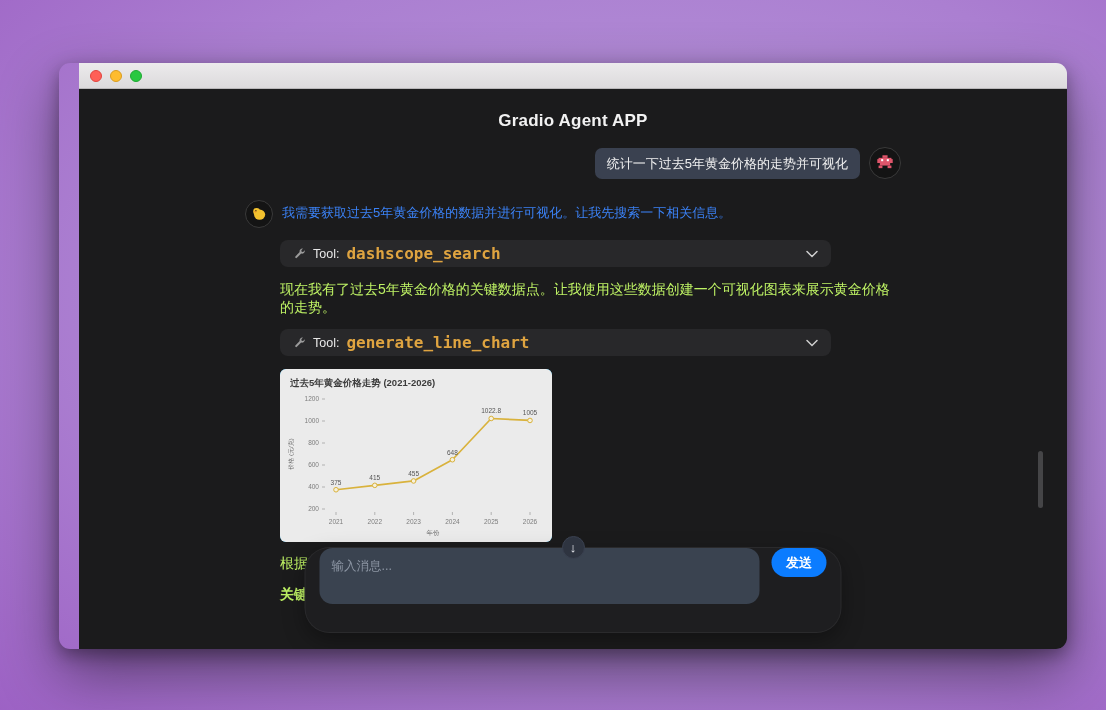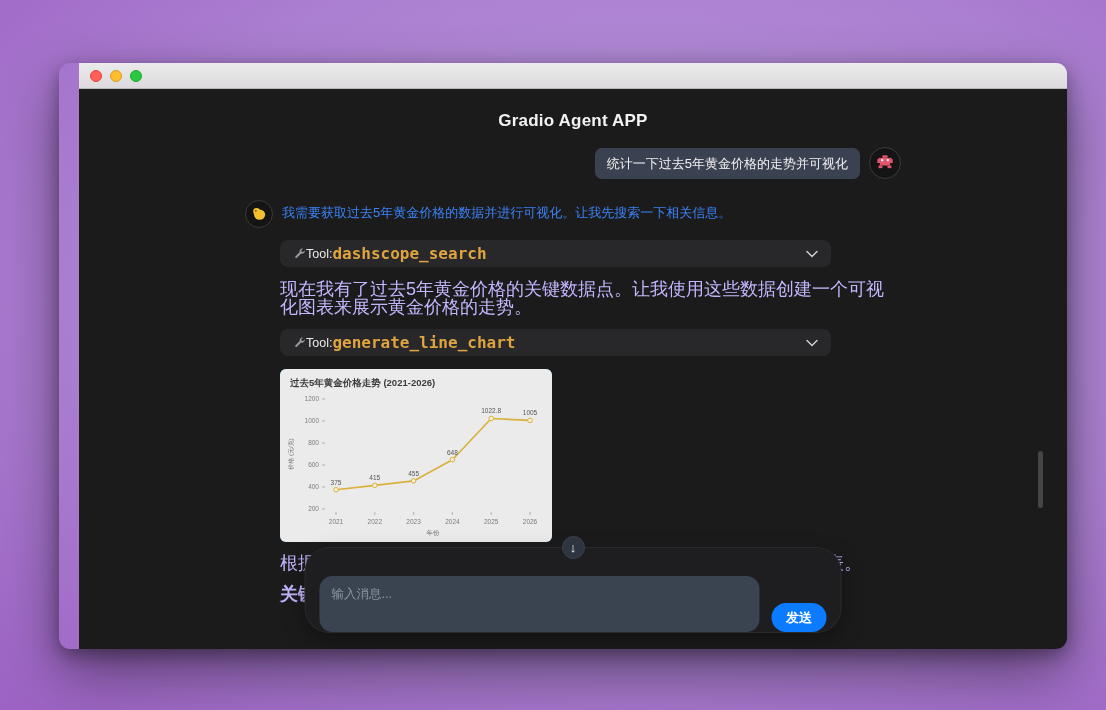--- a/index.html
+++ b/index.html
@@ -41,43 +41,43 @@
     border-radius:50%;background:#141414;border:1px solid #3a3a3a;
     display:flex;align-items:center;justify-content:center;flex:0 0 auto;
   }
   .avatar.user{width:30px;height:30px;}
   .avatar.bot{width:26px;height:26px;margin-top:1px;}
   .row.bot{gap:9px;margin-bottom:12px;}
   .msg{font-size:13px;line-height:19px;color:#3b82f6;padding-top:4px;}
   .indent{margin-left:35px;width:551px;}
   .accordion{
     background:#28282a;border-radius:8px;height:27px;margin-bottom:13px;
-    display:flex;align-items:center;padding:0 13px;box-sizing:border-box;
+    display:flex;align-items:center;padding:0 13px;box-sizing:border-box;gap:7px;
     cursor:pointer;
   }
   .tool-label{font-size:12.5px;color:#e8e8e8;}
   .tool-name{font-family:"DejaVu Sans Mono",monospace;font-size:16px;font-weight:bold;color:#dfa440;}
   .accordion .spacer{flex:1;}
-  .para{font-size:18px;line-height:18px;color:#c4b5fd;margin:12px 0 13px 35px;}
+  .para{font-size:14px;line-height:18px;color:#bef264;margin:12px 0 13px 35px;}
   .chart-card{
     width:272px;height:173px;margin-left:35px;margin-bottom:12px;
     background:#0ea5e9;border-radius:6px;overflow:hidden;
   }
   .composer-wrap{
     position:absolute;left:50%;transform:translateX(-50%);bottom:17px;
     width:535px;height:84px;background:#1e1e20;border-radius:24px;
     box-shadow:0 0 0 1px #2a2a2c, 0 8px 22px rgba(0,0,0,.35);
   }
   .scroll-btn{
     position:absolute;left:50%;top:-12px;transform:translateX(-50%);
     width:23px;height:23px;border-radius:50%;background:#2e3440;
     color:#eef0f4;font-size:13px;display:flex;align-items:center;justify-content:center;
     cursor:pointer;border:1px solid #3a4150;box-sizing:border-box;
   }
-  .composer-inner{display:flex;align-items:flex-end;height:100%;padding:0 14px;gap:12px;box-sizing:border-box;}
+  .composer-inner{display:flex;align-items:flex-start;height:100%;padding:0 14px;gap:12px;box-sizing:border-box;}
   .composer-input{
     flex:1;height:56px;background:#3a4350;border:none;border-radius:13px;
     color:#e8e8e8;font-size:12.5px;font-family:"Liberation Sans",sans-serif;
     padding:10px 12px;box-sizing:border-box;resize:none;outline:none;
   }
   .composer-input::placeholder{color:#8d96a4;}
   .send-btn{
     width:55px;height:29px;border:none;border-radius:15px;background:#0b7cff;
     color:#fff;font-size:13px;font-weight:bold;cursor:pointer;
     font-family:"Liberation Sans",sans-serif;display:flex;align-items:center;justify-content:center;

